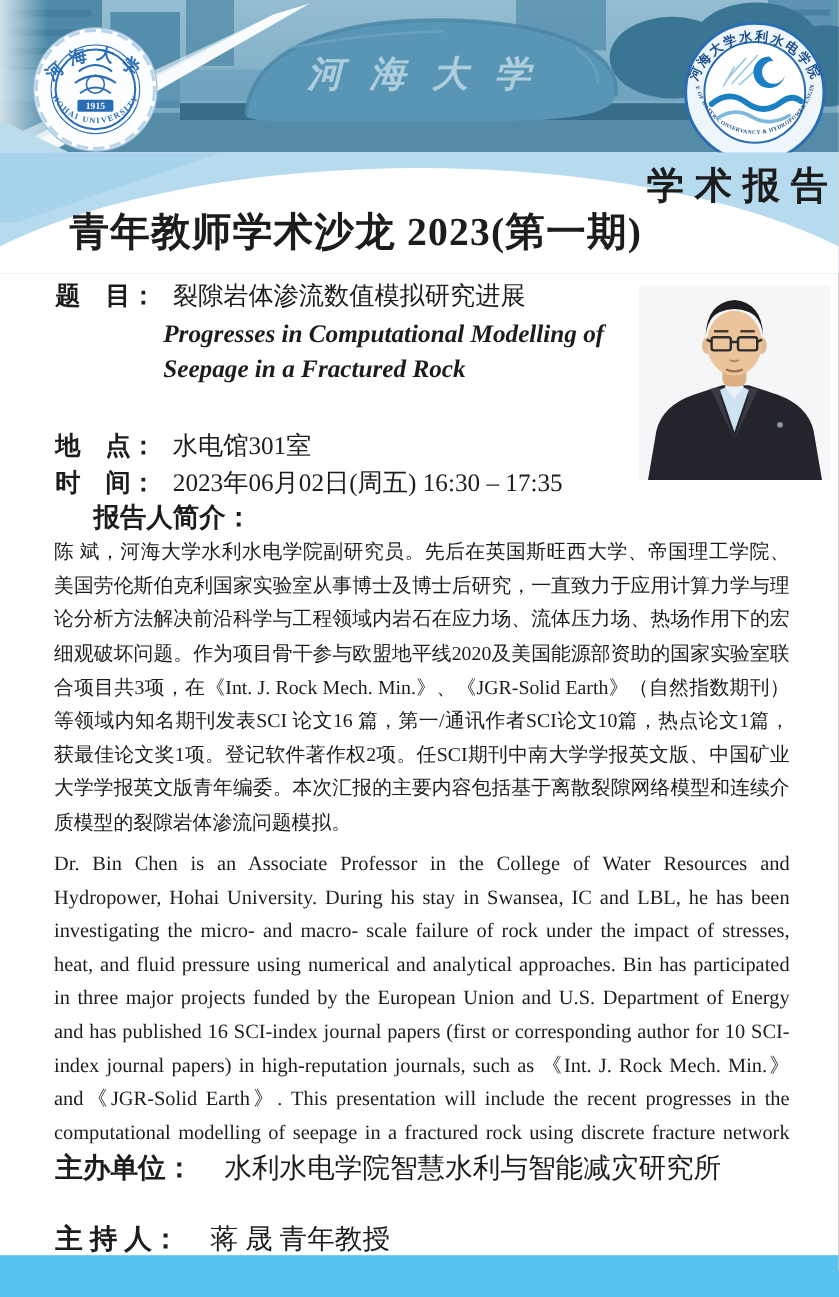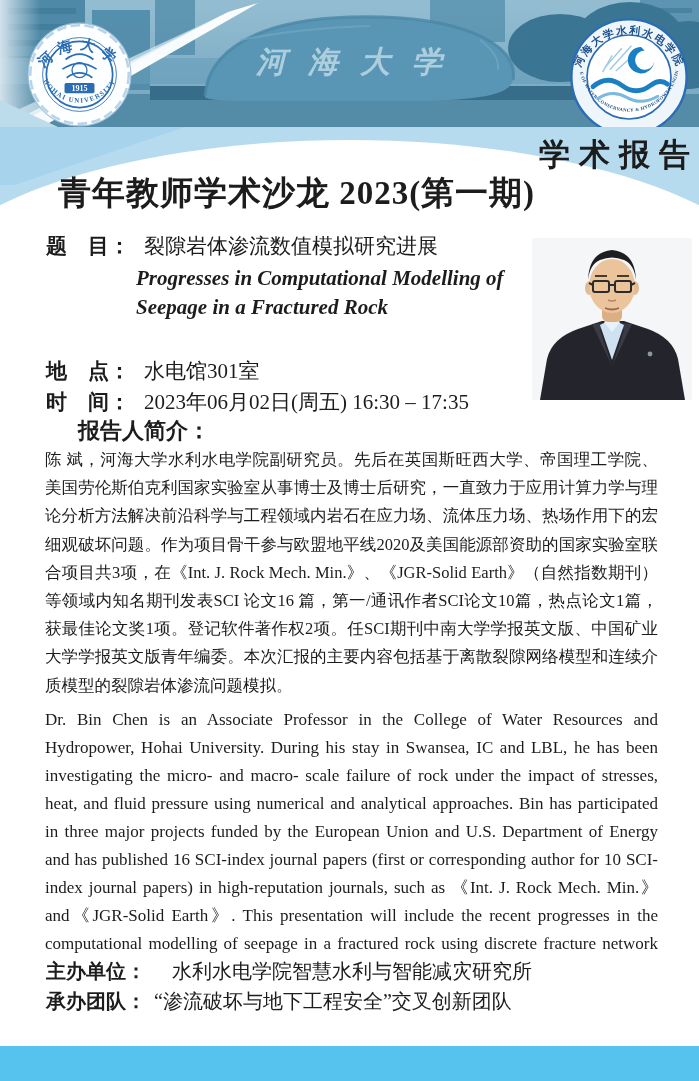--- a/index.html
+++ b/index.html
@@ -30,21 +30,21 @@
   .topic-en{position:absolute;left:136px;top:264px;width:408px;
     font-size:21px;font-weight:bold;line-height:1.38;font-style:italic;}
   .bio-heading{position:absolute;left:46px;top:416px;font-size:22px;font-weight:bold;margin-left:32px;}
   
   .photo{position:absolute;top:238px;left:532px;width:160px;height:162px;}
   
   .para{position:absolute;left:45px;width:613px;text-align:justify;}
   .para-zh{top:446px;font-size:16.5px;line-height:28.2px;max-height:262px;overflow:hidden;}
   .para-en{top:706px;font-size:17px;line-height:28px;max-height:256px;overflow:hidden;}
   
-  .brow{position:absolute;left:46px;font-size:20px;white-space:nowrap;}
+  .brow{position:absolute;left:46px;font-size:23px;white-space:nowrap;}
   .brow .lbl{font-weight:bold;}
   .brow .val{margin-left:26px;}
   .brow.team .val{margin-left:8px;}
   .footer-bar{position:absolute;top:1046px;left:0;width:699px;height:35px;background:#55c3ee;}
 </style>
 </head>
 <body>
 
 <div id="poster">
 
@@ -212,18 +212,18 @@
       </g>
     </svg>
   </div>
 
   <div class="para para-zh">陈 斌，河海大学水利水电学院副研究员。先后在英国斯旺西大学、帝国理工学院、美国劳伦斯伯克利国家实验室从事博士及博士后研究，一直致力于应用计算力学与理论分析方法解决前沿科学与工程领域内岩石在应力场、流体压力场、热场作用下的宏细观破坏问题。作为项目骨干参与欧盟地平线2020及美国能源部资助的国家实验室联合项目共3项，在《Int. J. Rock Mech. Min.》、《JGR-Solid Earth》（自然指数期刊）等领域内知名期刊发表SCI 论文16 篇，第一/通讯作者SCI论文10篇，热点论文1篇，获最佳论文奖1项。登记软件著作权2项。任SCI期刊中南大学学报英文版、中国矿业大学学报英文版青年编委。本次汇报的主要内容包括基于离散裂隙网络模型和连续介质模型的裂隙岩体渗流问题模拟。</div>
   <div class="para para-en">Dr. Bin Chen is an Associate Professor in the College of Water Resources and Hydropower, Hohai University. During his stay in Swansea, IC and LBL, he has been investigating the micro- and macro- scale failure of rock under the impact of stresses, heat, and fluid pressure using numerical and analytical approaches. Bin has participated in three major projects funded by the European Union and U.S. Department of Energy and has published 16 SCI-index journal papers (first or corresponding author for 10 SCI-index journal papers) in high-reputation journals, such as 《Int. J. Rock Mech. Min.》and《JGR-Solid Earth》. This presentation will include the recent progresses in the computational modelling of seepage in a fractured rock using discrete fracture network model and equivalent continuum model.</div>
 
   <div class="brow" style="top:958px">
     <span class="lbl">主办单位：</span><span class="val">水利水电学院智慧水利与智能减灾研究所</span>
   </div>
-  <div class="brow team" style="top:988px">
-    <span class="lbl">承办团队：</span><span class="val">“渗流破坏与地下工程安全”交叉创新团队</span>
+  <div class="brow" style="top:1017px">
+    <span class="lbl">主 持 人：</span><span class="val">蒋 晟 青年教授</span>
   </div>
 
   <div class="footer-bar"></div>
 </div>
 
 </body></html>

